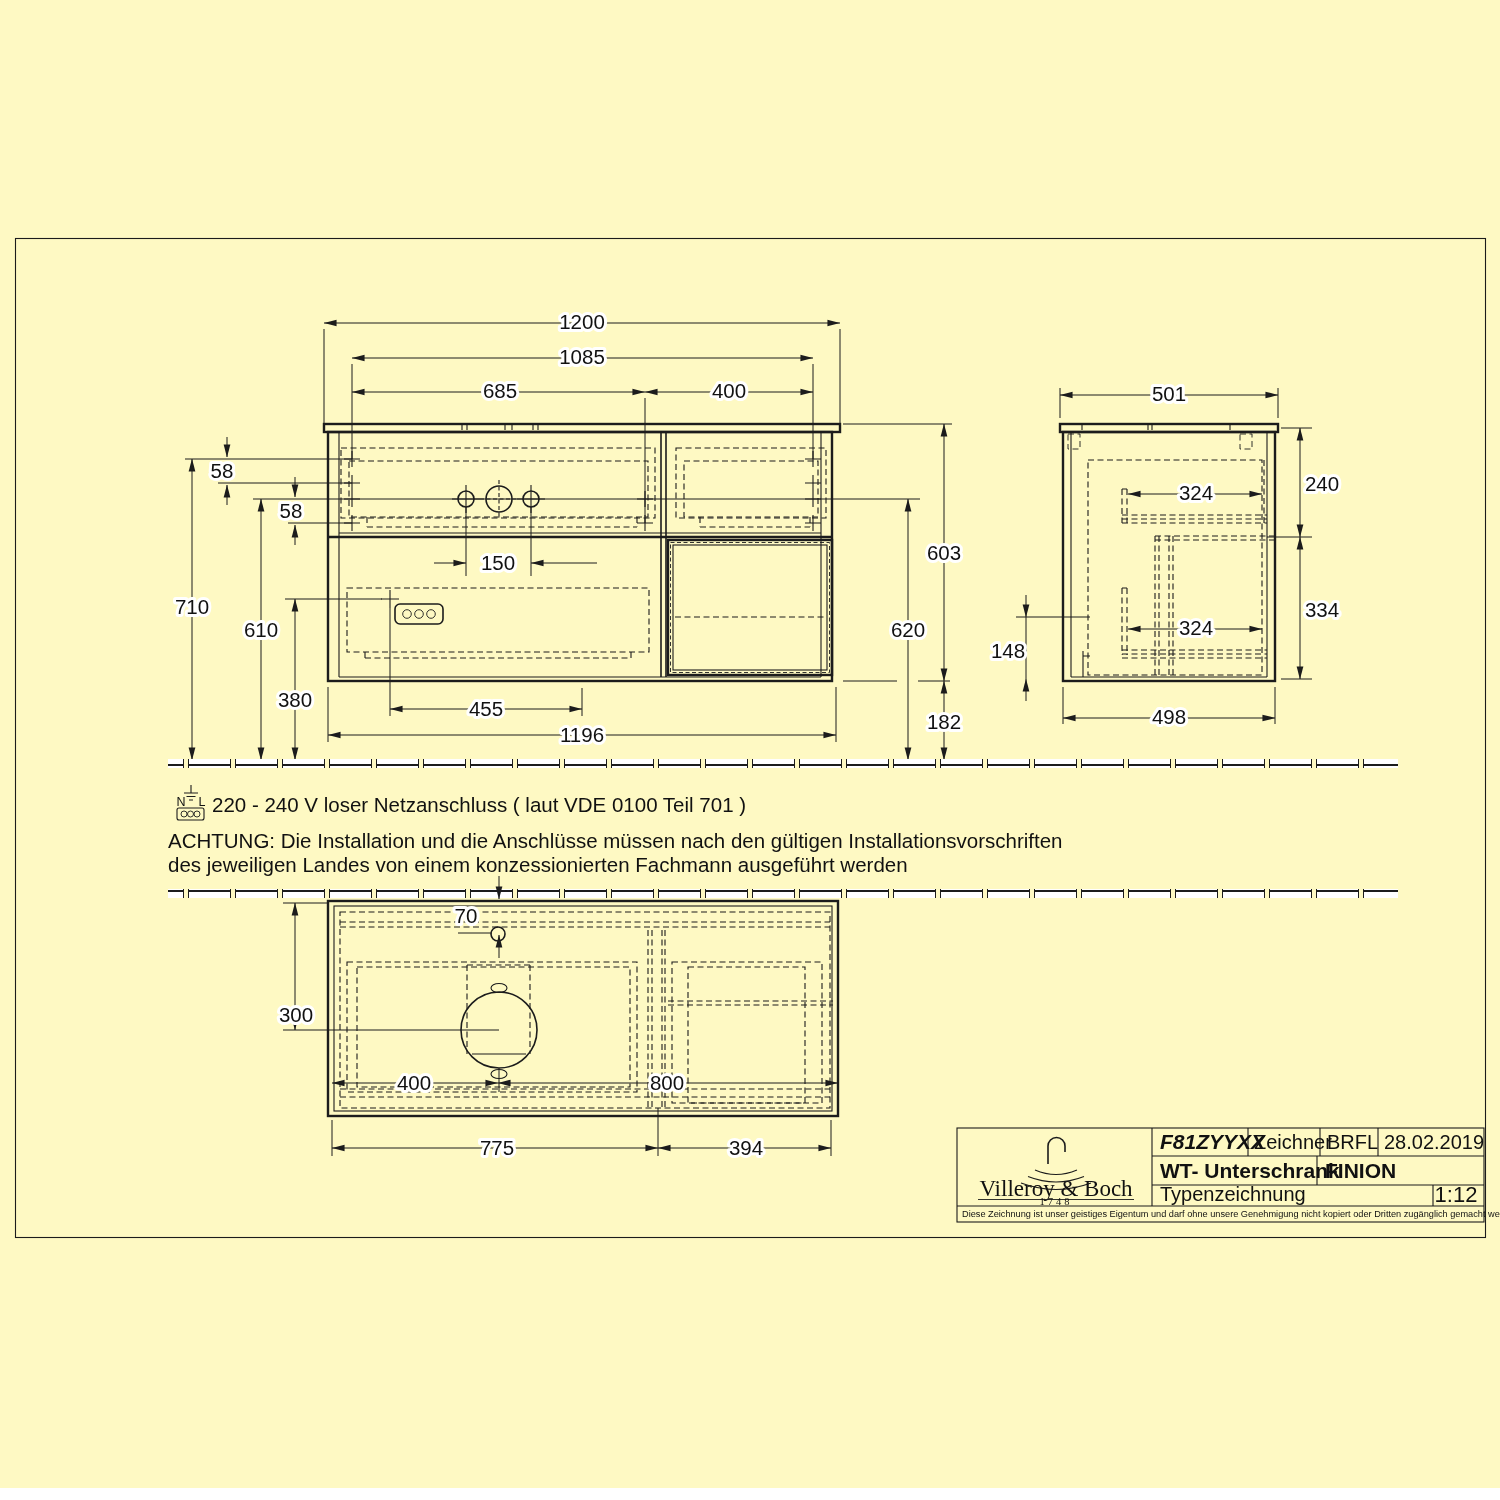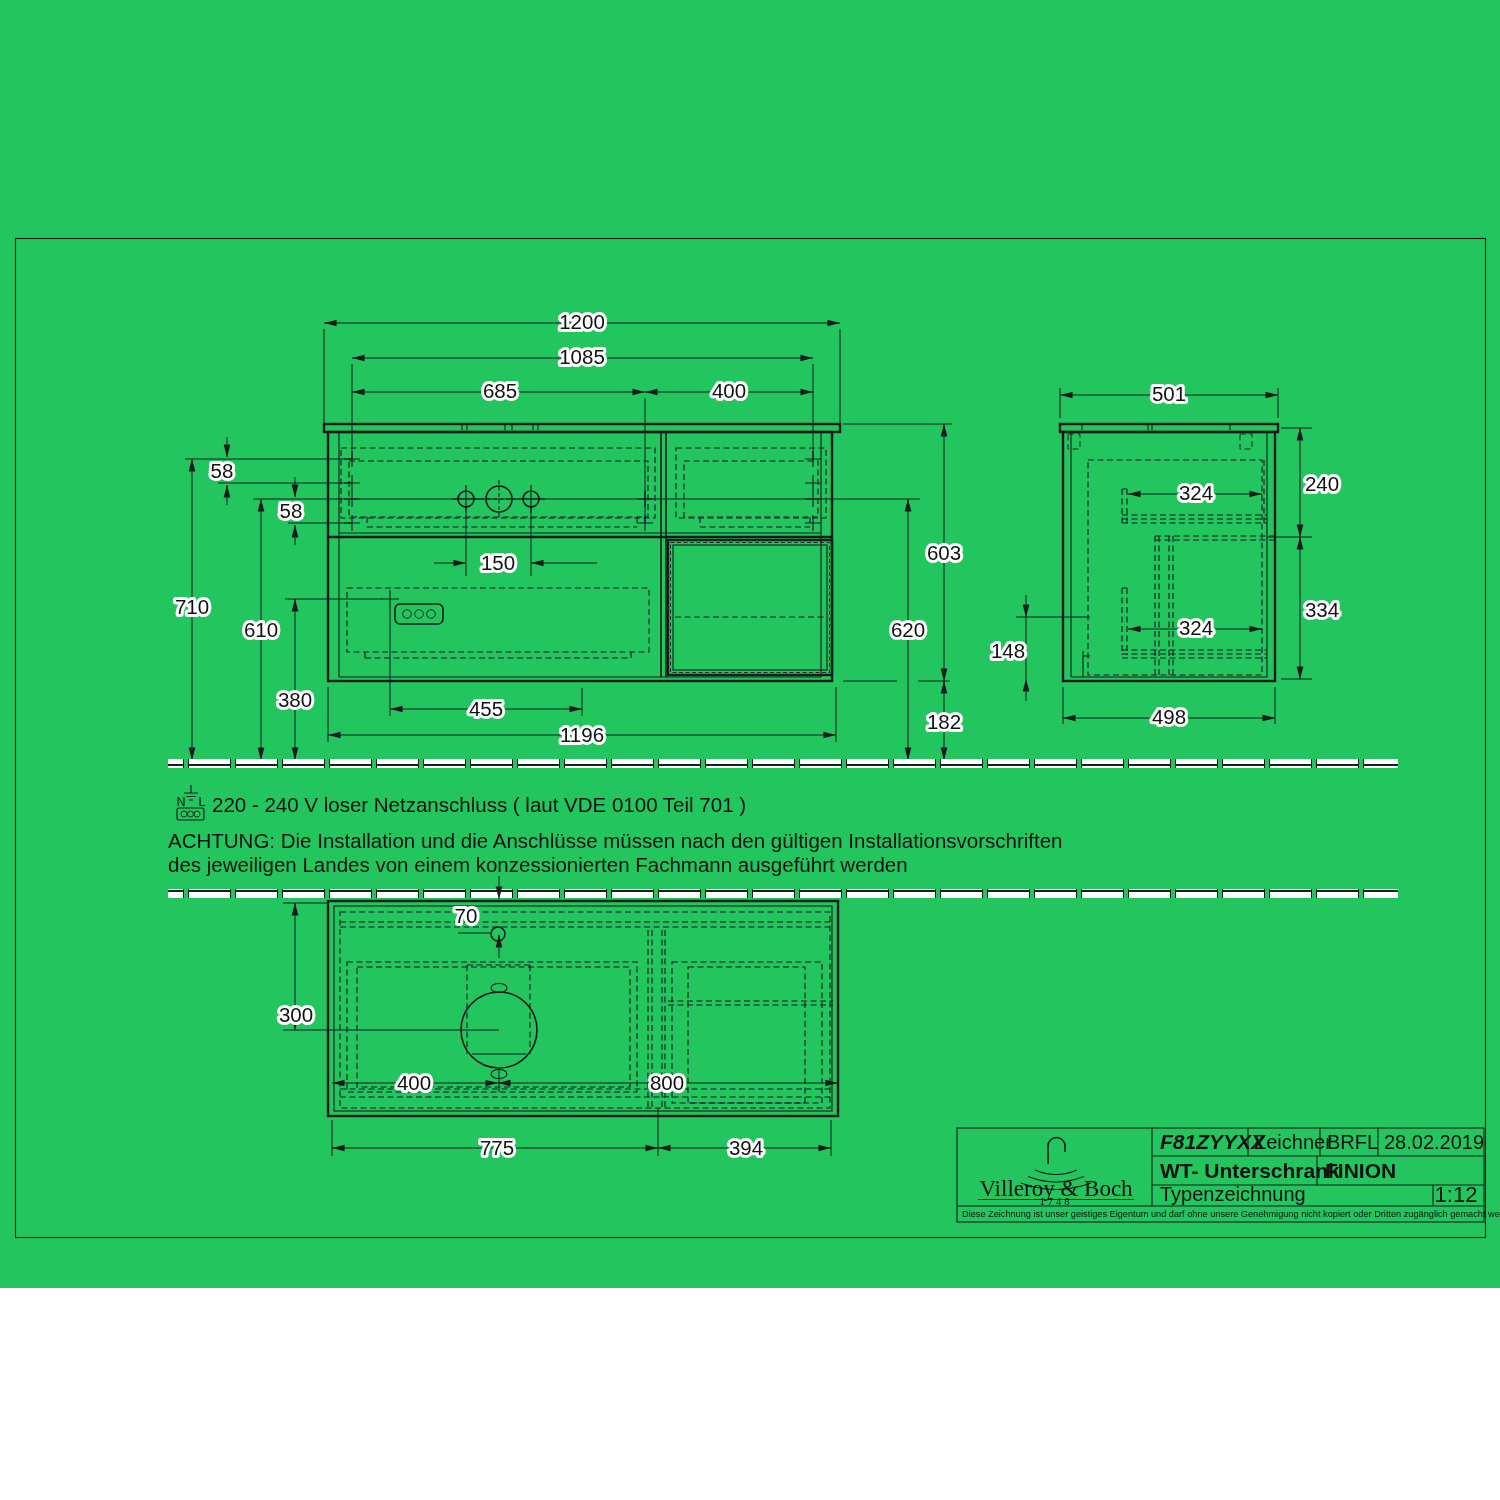--- a/index.html
+++ b/index.html
@@ -1,16 +1,16 @@
 <!DOCTYPE html>
 <html><head>
 <meta charset="utf-8">
 <style>
   html,body { margin:0; padding:0; background:#ffffff; }
-  .sheet { position:relative; width:1500px; height:1288px; background:#22c55e; overflow:hidden;text-decoration:underline; }
+  .sheet { position:relative; width:1500px; height:1488px; background:#fef9c3; overflow:hidden;text-decoration:underline; }
   svg { position:absolute; left:0; top:0; }
 
   
   .ln   { stroke:#1c1c1c; fill:none; stroke-width:1.1; }
   .ln09 { stroke:#1c1c1c; fill:none; stroke-width:0.9; }
   .ln15 { stroke:#1c1c1c; fill:none; stroke-width:1.6; }
   .ln2  { stroke:#1c1c1c; fill:none; stroke-width:2.4; }
   .dash  { stroke-dasharray:6 3.5; }
   .dash2 { stroke-dasharray:4 2.5; }
   .dim  { stroke:#1c1c1c; fill:none; stroke-width:1; }

